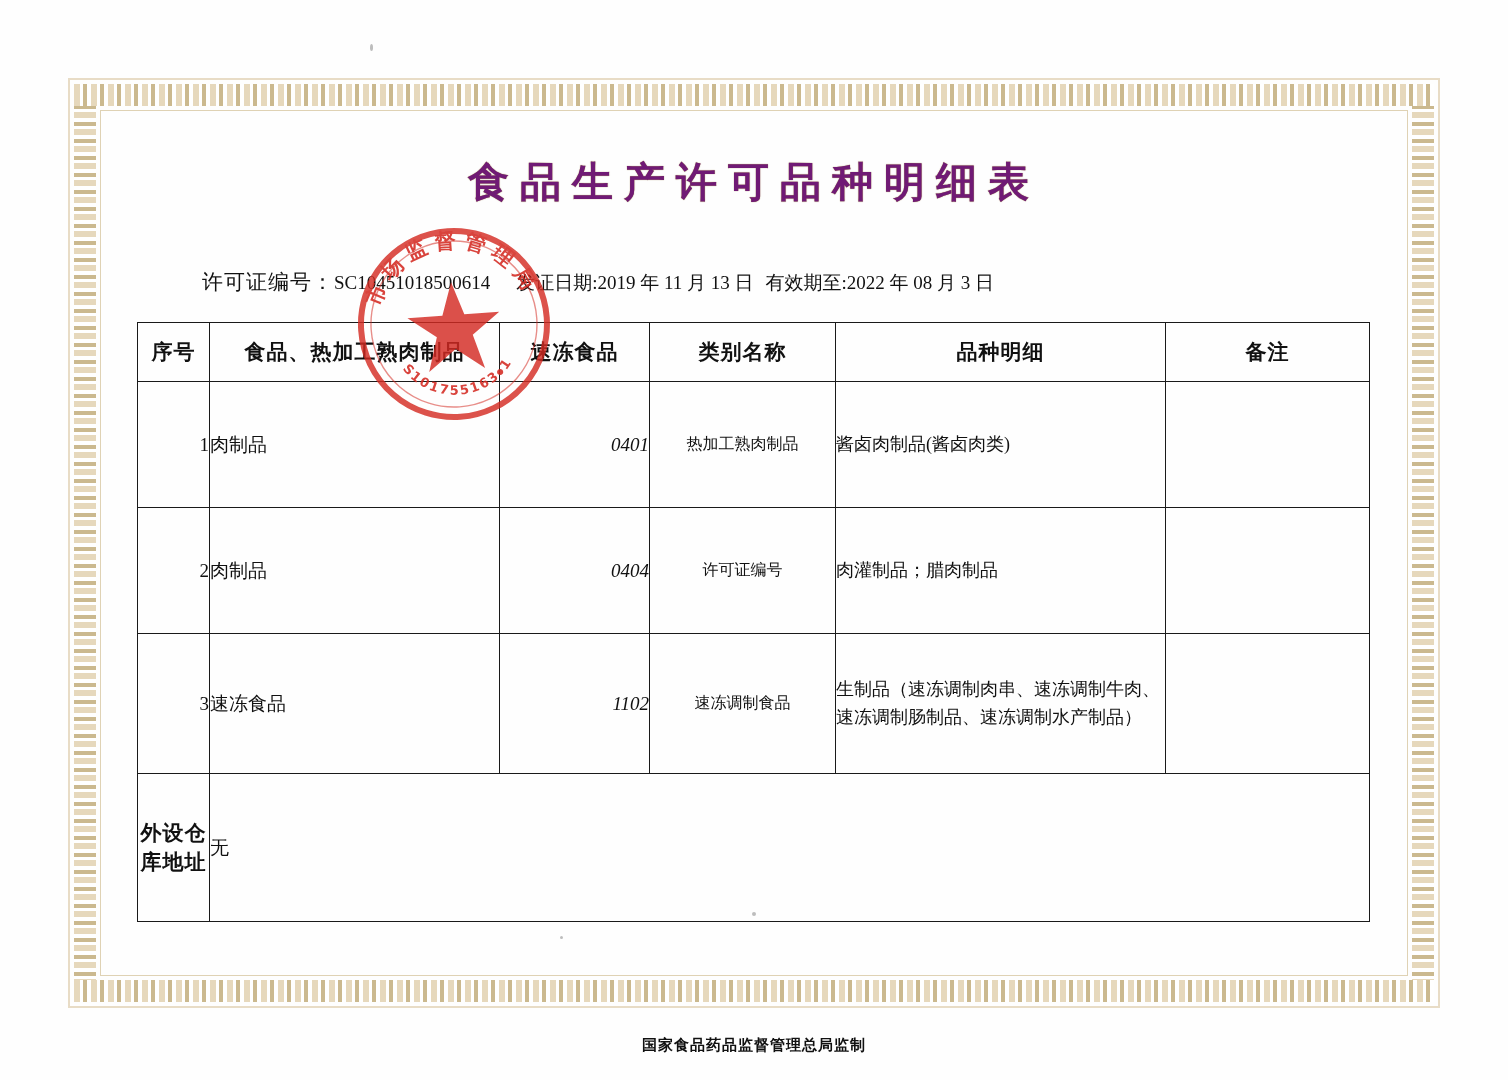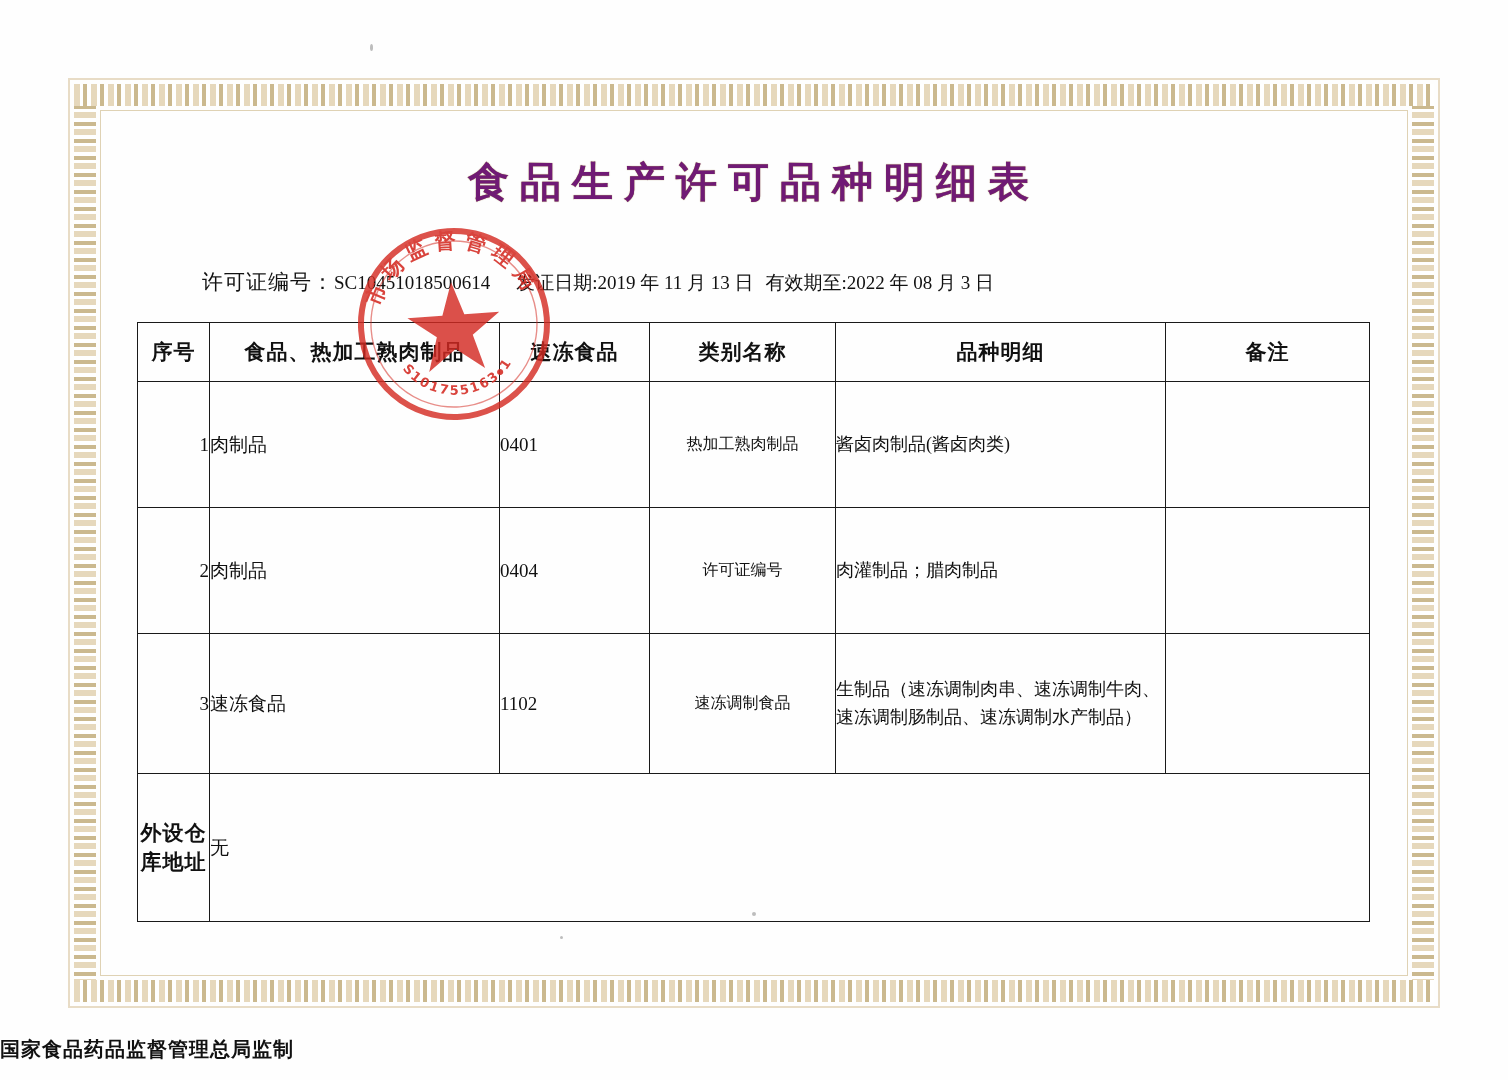--- a/index.html
+++ b/index.html
@@ -145,22 +145,23 @@
     text-align: right;
     padding-right: 14px;
     font-size: 19px;
   }
   td.c-cat {
     padding-left: 16px;
     font-size: 19px;
     margin-left: 9px;
   }
   td.c-code {
-    text-align: left;
-    font-size: 19px;
+    text-align: right;
+    font-size: 19px;
+    font-style: italic;
   }
   td.c-name {
     text-align: center;
     font-size: 16px;
   }
   td.c-detail {
     padding: 6px 10px 6px 12px;
     font-size: 18px;
     line-height: 1.55;
   }
@@ -194,22 +195,22 @@
     opacity: 0.88;
     transform: rotate(-4deg);
   }
 
   
   .footer {
     position: absolute;
     left: 0;
     top: 1036px;
     width: 100%;
-    text-align: left;
-    font-size: 20px;
+    text-align: center;
+    font-size: 15px;
     font-weight: bold;
     letter-spacing: 1px;
   }
 
   
   .speck {
     position: absolute;
     background: #bdbdbd;
     border-radius: 50%;
   }

